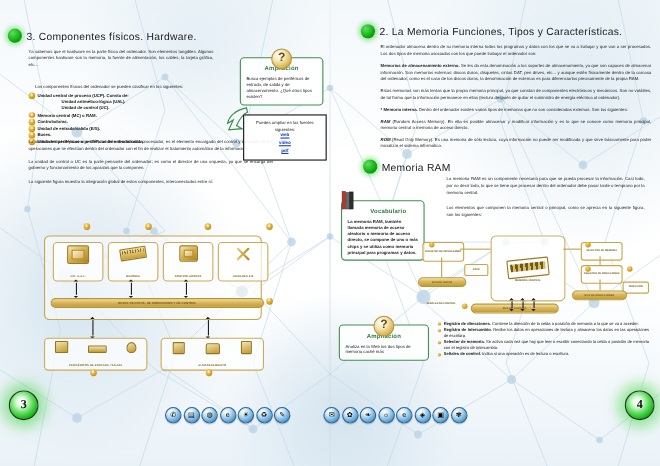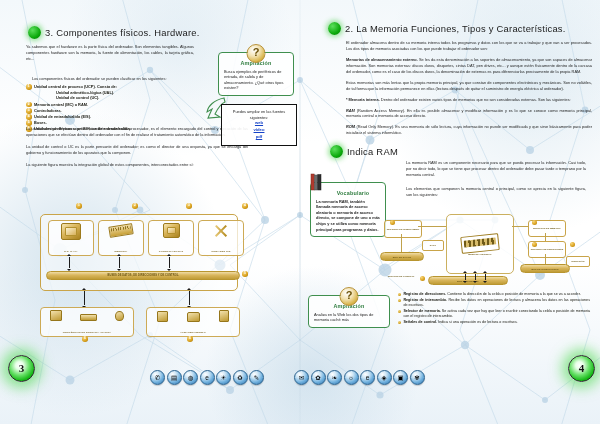--- a/index.html
+++ b/index.html
@@ -275,21 +275,21 @@
         <circle cx="25" cy="190" r="3"></circle>
       <circle cx="585" cy="110" r="3.4"></circle>
         <circle cx="115" cy="210" r="3"></circle>
     </g>
   </svg>
   <div class="gutter"></div>
 </div>
 
 <div class="page left">
 
-  <div class="sec-head" style="left:28px;top:26px;align-items:center;">
+  <div class="sec-head" style="left:7px;top:26px;align-items:center;">
     <div class="green-dot"></div>
     <div class="sec-title">3. Componentes físicos. Hardware.</div>
   </div>
 
   <div style="position:absolute;left:26px;top:44px;width:168px;">
     <p class="body">Ya sabemos que el hardware es la parte física del ordenador. Son elementos tangibles. Algunos componentes hardware son la memoria, la fuente de alimentación, los cables, la tarjeta gráfica, etc...</p>
   </div>
 
   <div style="position:absolute;left:32px;top:76px;width:172px;">
     <p class="body">Los componentes físicos del ordenador se pueden clasificar en los siguientes:</p>
@@ -425,21 +425,21 @@
     <p class="body">El ordenador almacena dentro de su memoria interna todos los programas y datos con los que se va a trabajar y que van a ser procesados. Los dos tipos de memoria asociadas con los que puede trabajar el ordenador son:</p>
     <p class="body" style="margin-top:4px;"><b>Memorias de almacenamiento externo.</b><span> Se les da esta denominación a los soportes de almacenamiento, ya que son capaces de almacenar información. Son memorias externas: discos duros, disquetes, cintas DAT, pen drives, etc... y aunque estén físicamente dentro de la carcasa del ordenador, como es el caso de los discos duros, la denominación de externas es para diferenciarlas precisamente de la propia RAM.</span></p>
     <p class="body" style="margin-top:0;">Estas memorias son más lentas que la propia memoria principal, ya que constan de componentes electrónicos y mecánicos. Son no volátiles, de tal forma que la información permanece en ellas (lectura después de quitar el suministro de energía eléctrica al ordenador).</p>
     <p class="body" style="margin-top:4px;"><b>* Memoria interna.</b><span> Dentro del ordenador existen varios tipos de memorias que no son consideradas externas. Son las siguientes:</span></p>
     <p class="body" style="margin-top:0;"><b><i>RAM</i></b><span> (Random Access Memory). En ella es posible almacenar y modificar información y es lo que se conoce como memoria principal, memoria central o memoria de acceso directo.</span></p>
     <p class="body" style="margin-top:0;"><b><i>ROM</i></b><span> (Read Only Memory). Es una memoria de sólo lectura, cuya información no puede ser modificada y que sirve básicamente para poder inicializar el sistema informático.</span></p>
   </div>
 
   <div class="sec-head" style="left:30px;top:145px;">
     <div class="green-dot"></div>
-    <div class="sec-title">Indica RAM</div>
+    <div class="sec-title">Memoria RAM</div>
   </div>
 
   <div style="position:absolute;left:106px;top:160px;width:180px;">
     <p class="body">La memoria RAM es un componente necesario para que se pueda procesar la información. Casi todo, por no decir todo, lo que se tiene que procesar dentro del ordenador debe pasar tarde o temprano por la memoria central.</p>
     <p class="body" style="margin-top:8px;">Los elementos que componen la memoria central o principal, como se aprecia en la siguiente figura, son los siguientes:</p>
   </div>
 
   <div class="callout" style="left:10px;top:182px;width:76px;">
     <div class="cl-box">
       <svg class="vocab-badge" viewBox="0 0 12 18">

